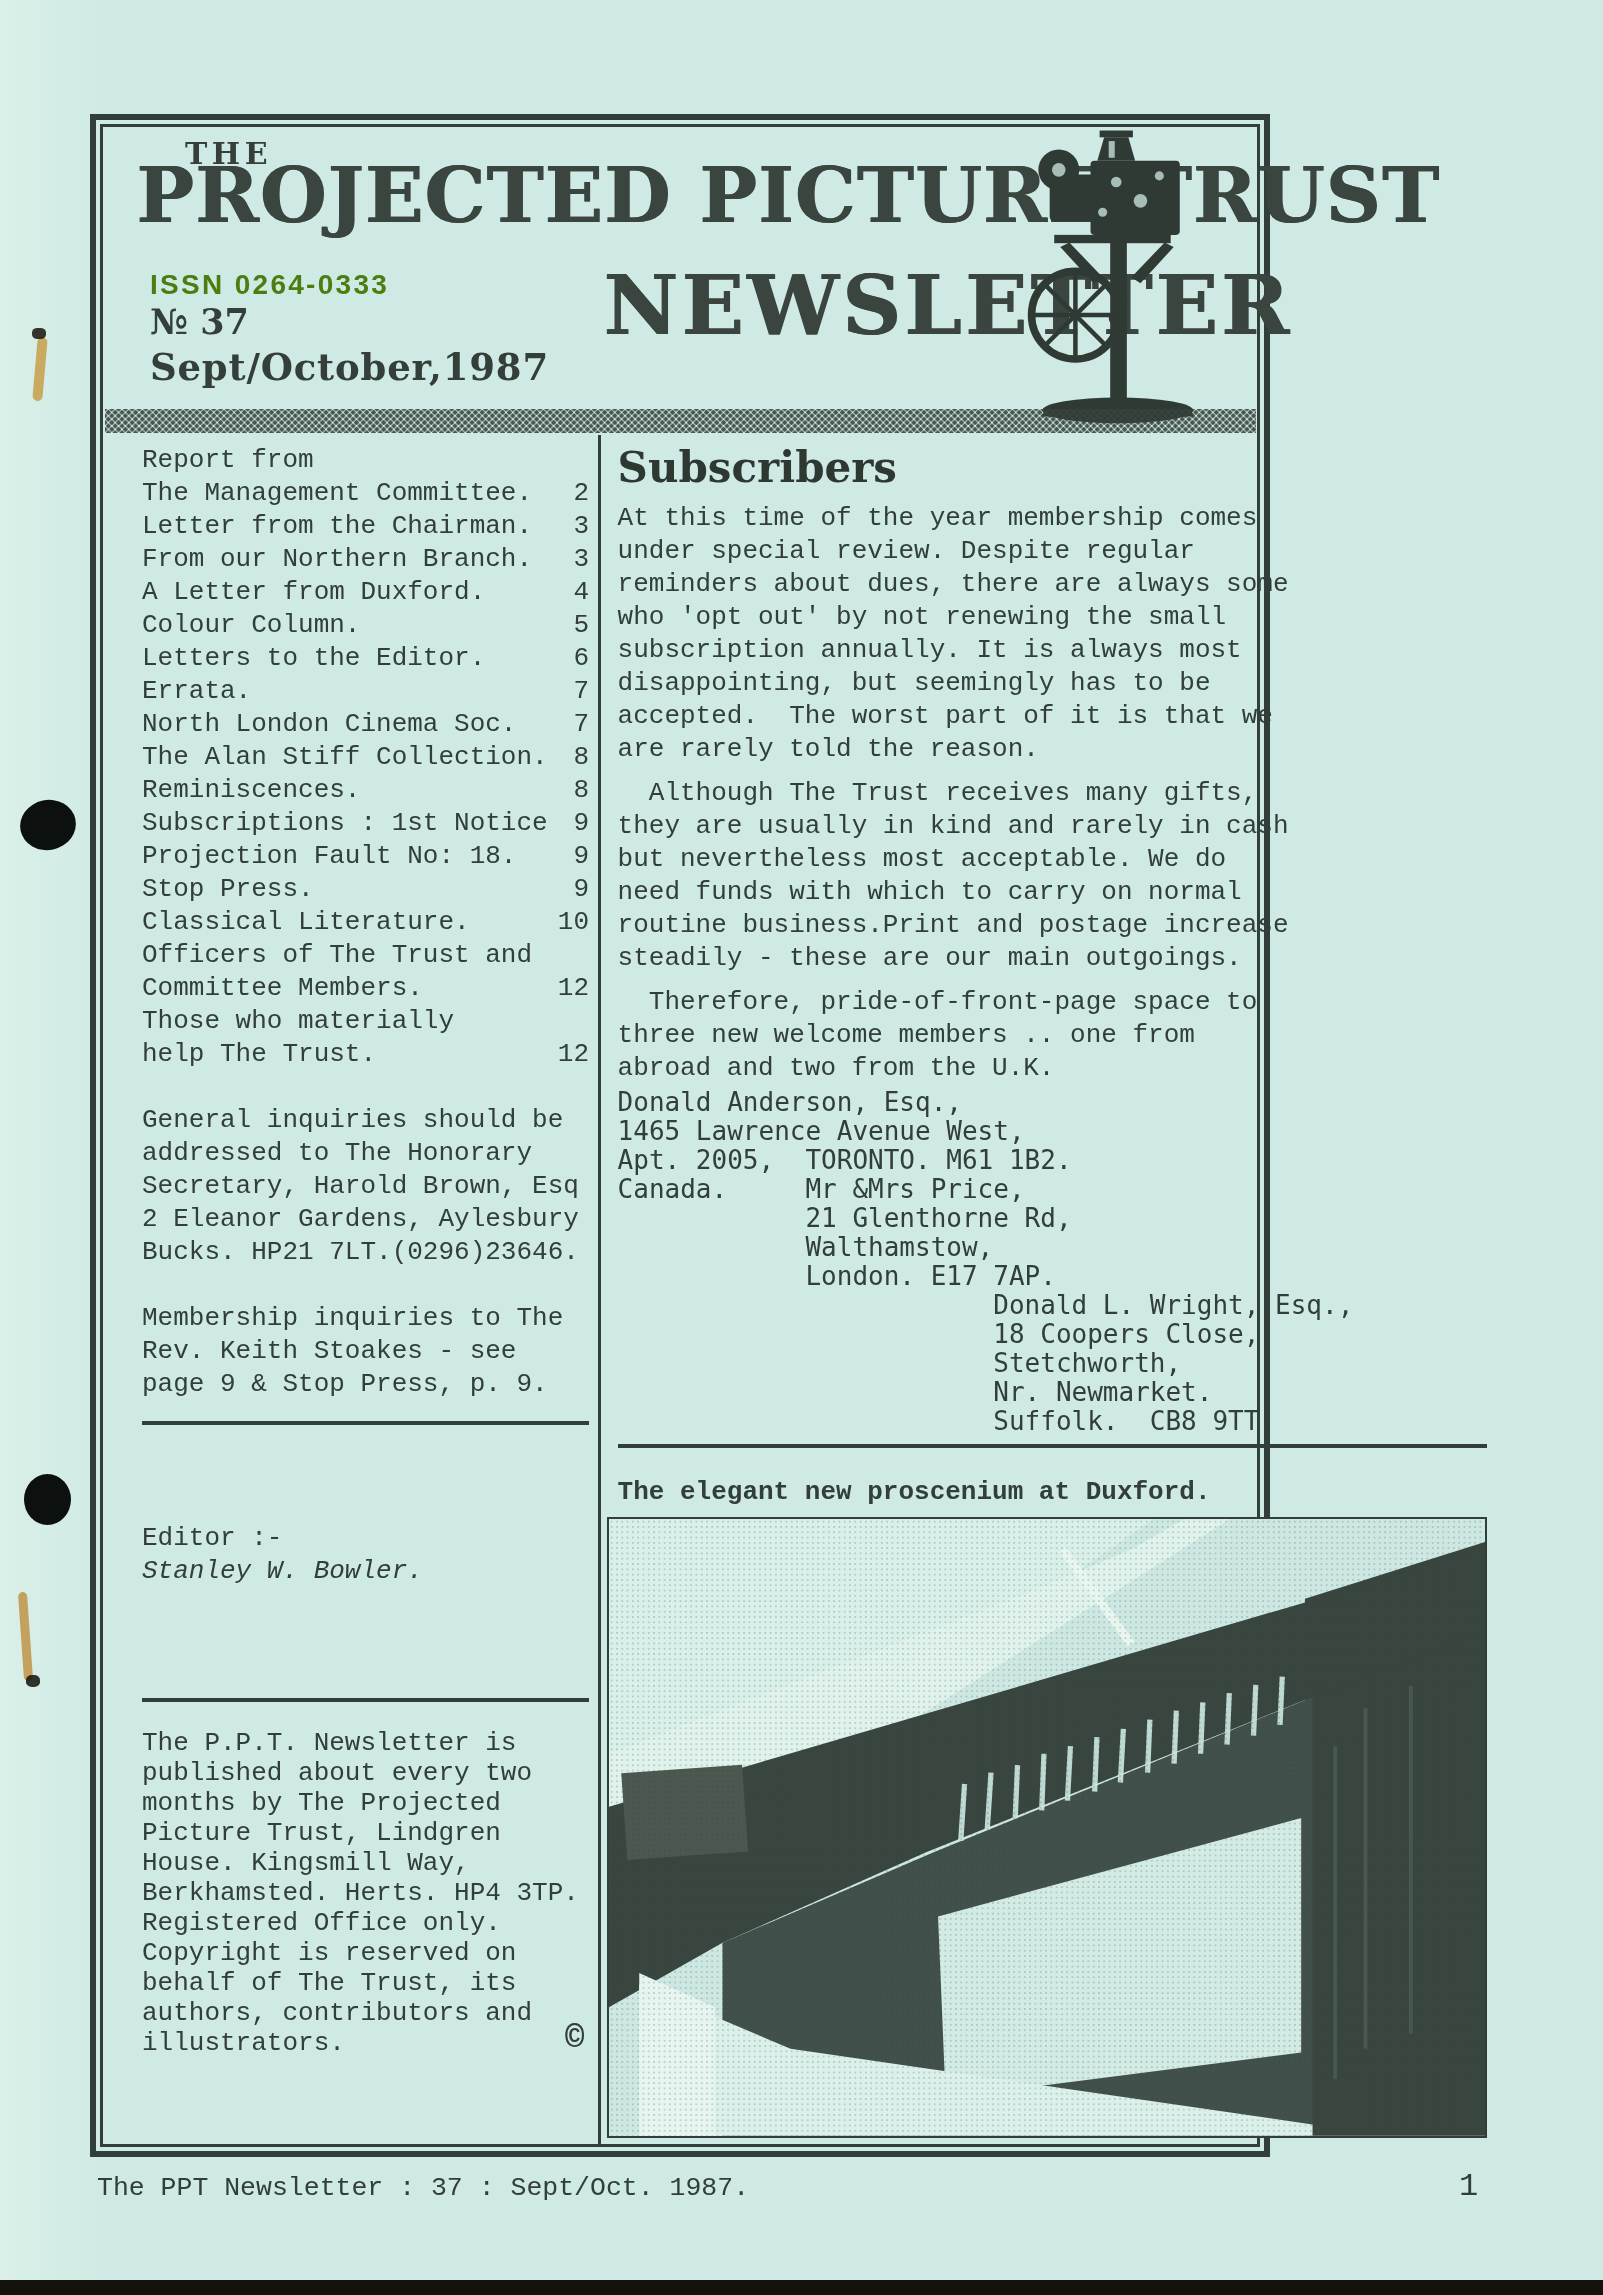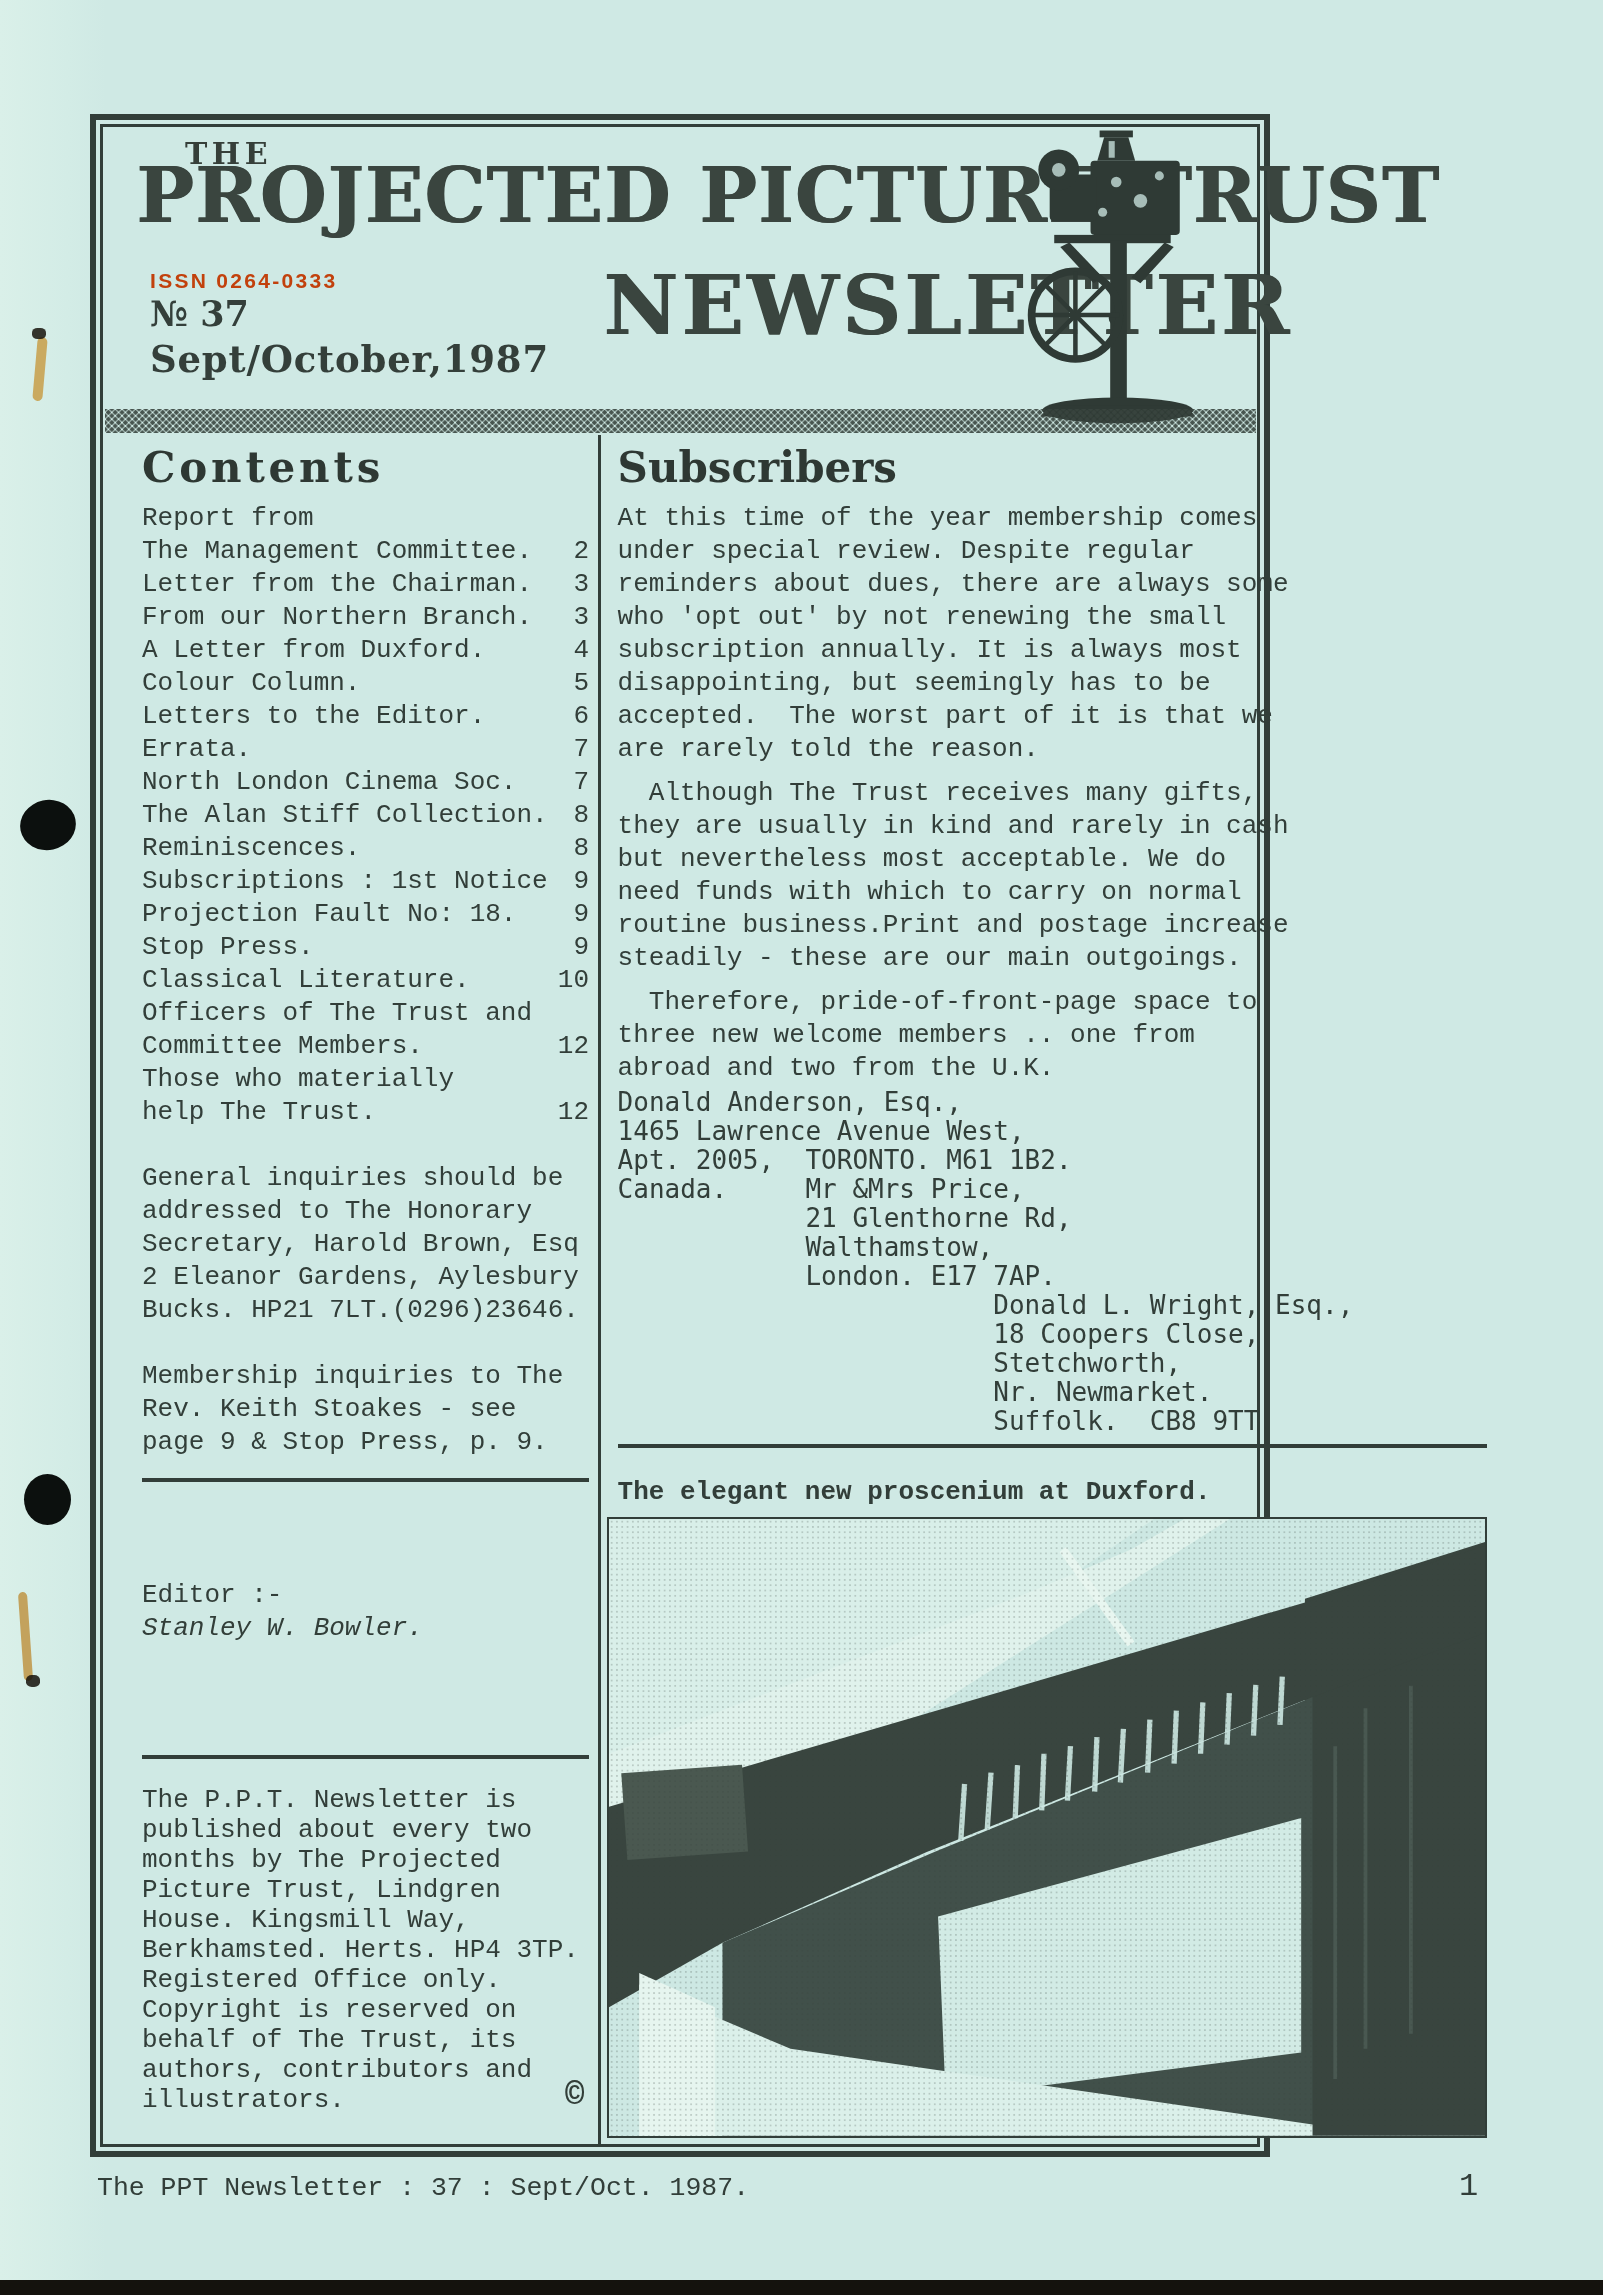--- a/index.html
+++ b/index.html
@@ -17,22 +17,22 @@
   .masthead{position:absolute;left:0;top:0;width:100%;height:308px;}
   .kicker{position:absolute;left:82px;top:9px;font-family:"DejaVu Serif",serif;
     font-weight:bold;font-size:30px;letter-spacing:4.5px;color:#363f39;}
   .title1{position:absolute;left:33px;top:23px;width:1180px;
     font-family:"DejaVu Serif",serif;font-weight:bold;font-size:77px;line-height:91px;
     letter-spacing:0.8px;color:#3a453f;white-space:nowrap;text-shadow:0.8px 0 0 #3a453f;}
   .title2{position:absolute;left:30px;top:129px;width:1159px;text-align:right;
     font-family:"DejaVu Serif",serif;font-weight:bold;font-size:82px;line-height:98px;
     letter-spacing:3px;color:#3a453f;white-space:nowrap;text-shadow:0.8px 0 0 #3a453f;}
   .issn-block{position:absolute;left:47px;top:142px;}
-  .issn{font-family:"Liberation Sans",sans-serif;font-weight:bold;font-size:21px;
-    letter-spacing:2.3px;color:#c2410c;}
+  .issn{font-family:"Liberation Sans",sans-serif;font-weight:bold;font-size:28px;
+    letter-spacing:2.3px;color:#4d7c0f;}
   .issue-no{font-family:"DejaVu Serif",serif;font-weight:bold;font-size:35px;
     color:#343f3a;}
   .mast-date{font-family:"DejaVu Serif",serif;font-weight:bold;font-size:37px;
     margin-top:3px;letter-spacing:0.8px;color:#343f3a;}
   .projector{position:absolute;right:50px;top:1.5px;width:180px;height:301px;}
   .dot-band{position:absolute;left:1.5px;top:282px;width:calc(100% - 3px);height:23.5px;
     background-image:radial-gradient(circle,#39453f 2px,transparent 2.3px),
                      radial-gradient(circle,#39453f 2px,transparent 2.3px);
     background-size:6.8px 6.8px,6.8px 6.8px;background-position:0 0,3.4px 3.4px;opacity:.9;}
   
@@ -137,21 +137,20 @@
           <line x1="104" y1="206" x2="24" y2="286"></line>
         </g>
       </g>
     </svg>
     <div class="dot-band"></div>
   </div>
 
   <div class="columns">
 
     <div class="col-left">
-      <div class="col-head spread">Contents</div>
 
       <div class="toc">
         <div class="toc-row">
             <span class="toc-title">Report from</span>
             <span class="toc-page"></span>
           </div>
         <div class="toc-row">
             <span class="toc-title">The Management Committee.</span>
             <span class="toc-page">2</span>
           </div>

